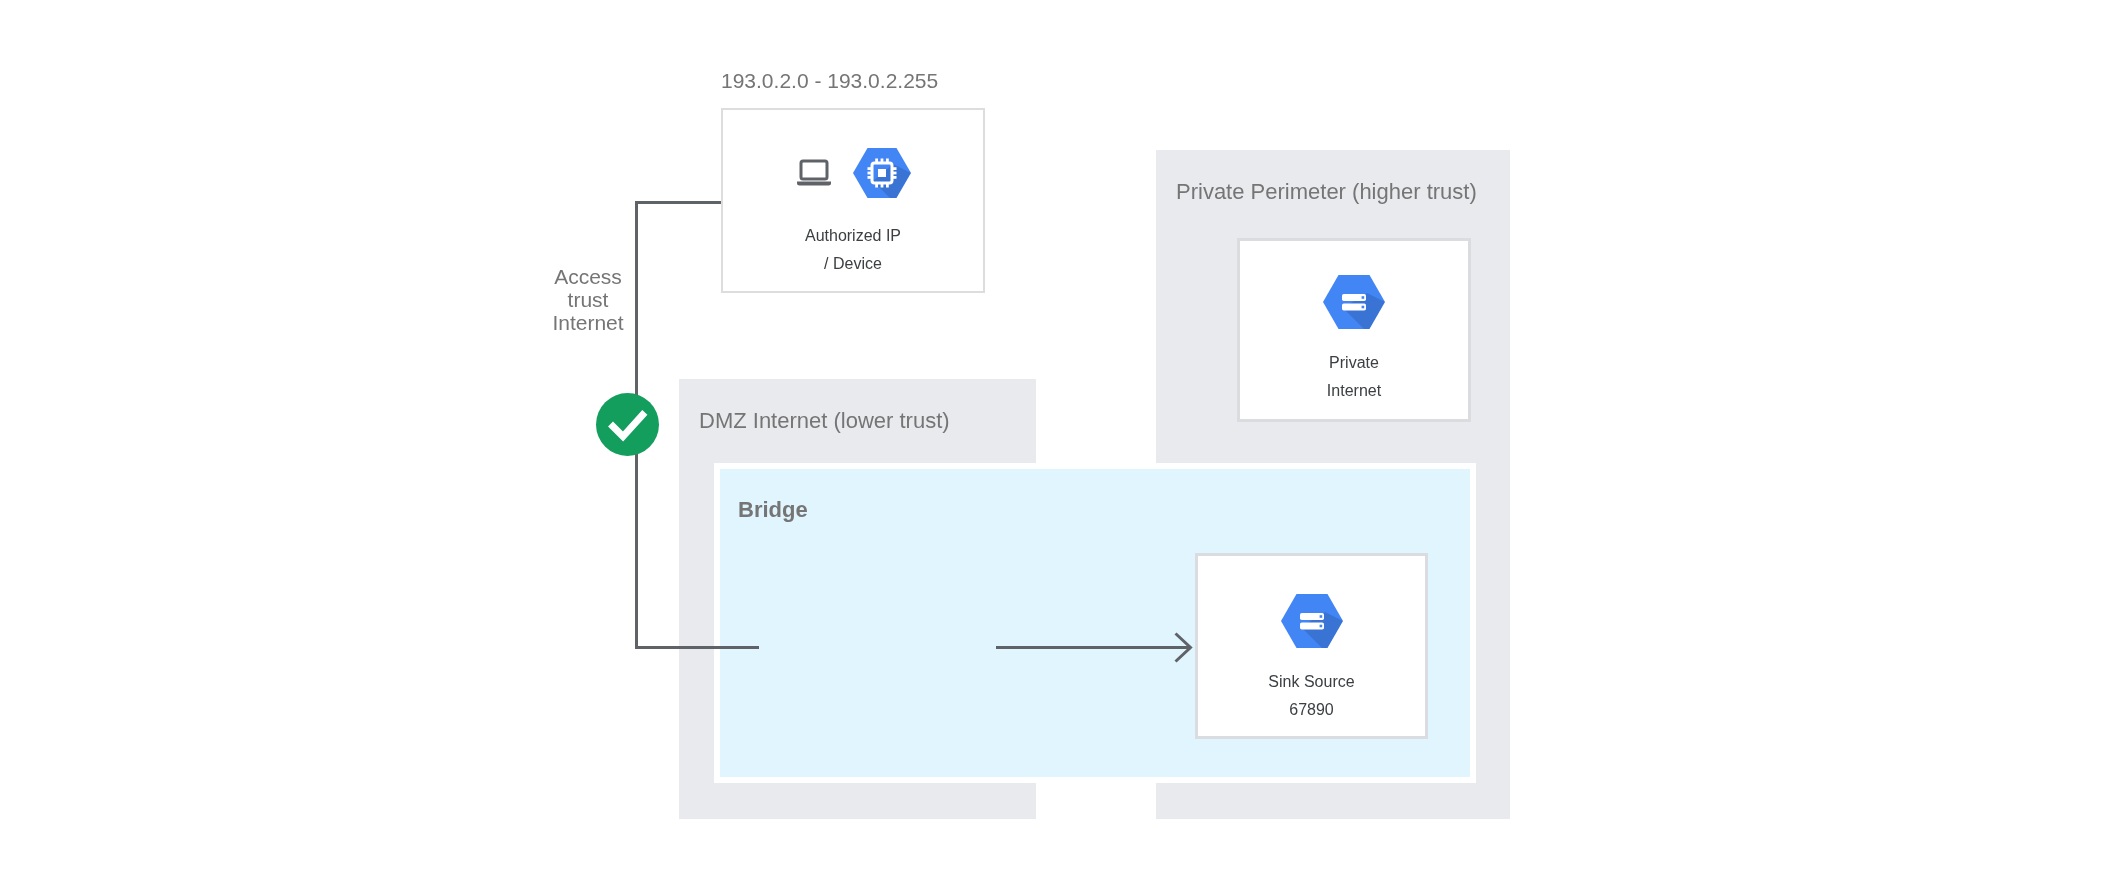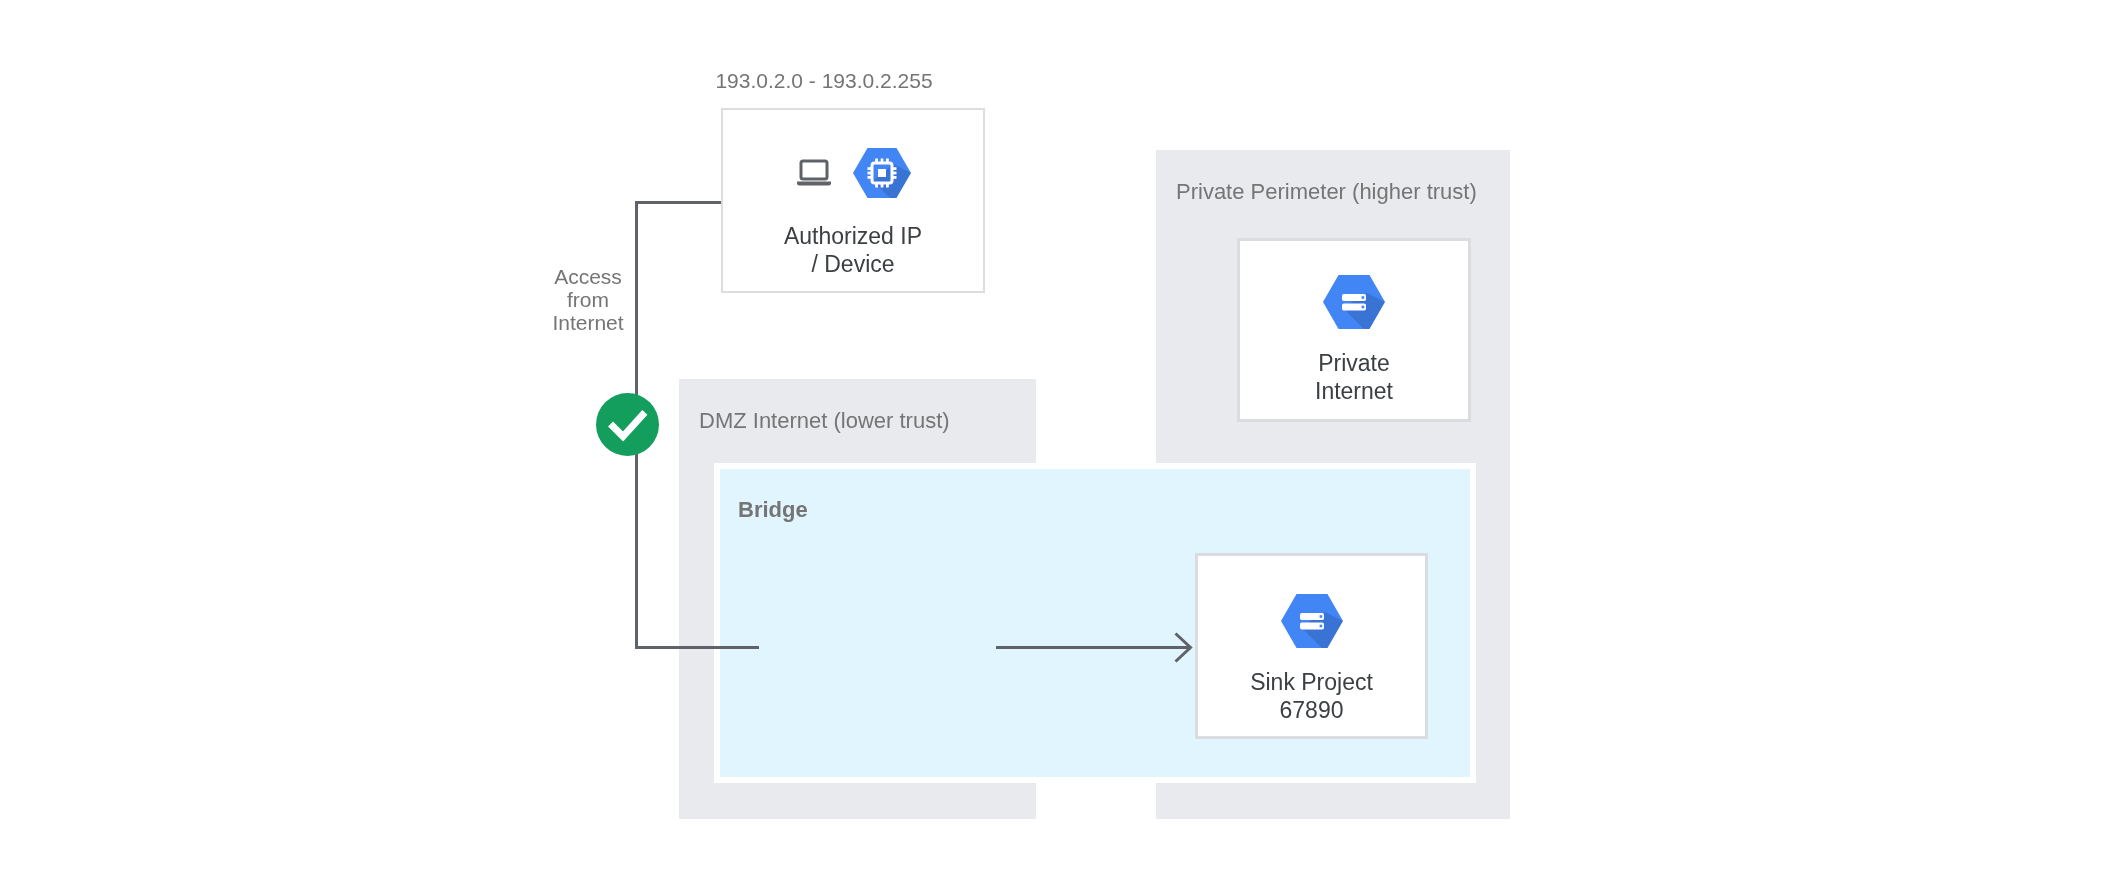--- a/index.html
+++ b/index.html
@@ -54,34 +54,33 @@
     display:flex;
     align-items:center;
     margin-top:38px;
   }
   .node-private .icon-row{margin-top:34px;}
   .icon-row .laptop{margin-right:20px;}
   .node-label{
     margin-top:20px;
     text-align:center;
     color:#3C4043;
-    font-size:23px;
+    font-size:16px;
     line-height:28px;
   }
   .node-authorized .node-label{margin-top:24px;}
   .node-label span{display:block;}
   .floating-label{
     position:absolute;
     color:#757575;
     font-size:21px;
     z-index:4;
   }
   .ip-label{
-    left:692px;top:69px;width:264px;
-    text-align:center;
+    left:721px;top:69px;width:264px;
     white-space:nowrap;
   }
   .access-label{
     left:538px;top:265px;width:100px;
     text-align:center;
     line-height:23px;
   }
   .check-badge{
     position:absolute;
     left:596px;top:393px;
@@ -109,21 +108,21 @@
     <div class="box-label">Bridge</div>
   </div>
 
   <svg class="connectors" width="2112" height="882" viewBox="0 0 2112 882">
     <path d="M721,202.5 H636.5 V647.5 H759" fill="none" stroke="#5F6368" stroke-width="3"></path>
     <path d="M996,647.5 H1189" fill="none" stroke="#5F6368" stroke-width="3"></path>
     <path d="M1175.5,633.5 L1190.5,647.5 L1175.5,661.5" fill="none" stroke="#5F6368" stroke-width="3"></path>
   </svg>
 
   <div class="floating-label ip-label">193.0.2.0 - 193.0.2.255</div>
-  <div class="floating-label access-label">Access from Internet</div>
+  <div class="floating-label access-label">Access trust Internet</div>
 
   <div class="node node-authorized">
     <div class="icon-row">
       <svg class="laptop" width="38" height="28" viewBox="0 0 38 28">
         <rect x="6" y="2" width="26" height="18" rx="2" fill="none" stroke="#5F6368" stroke-width="3"></rect>
         <path d="M2,22.5 H36 V24 Q36,26.5 33.5,26.5 H4.5 Q2,26.5 2,24 Z" fill="#5F6368"></path>
       </svg>
       <svg width="58" height="50" viewBox="0 0 58 50">
         <defs>
             <clipPath id="chipHexClip">
@@ -167,21 +166,21 @@
           </defs>
         <polygon points="15.5,0 46.5,0 62,27 46.5,54 15.5,54 0,27" fill="#4285F4"></polygon>
         <path d="M20,33 L41,54 L46.5,54 L62,27 L44,18 Z" fill="rgba(0,0,0,0.13)" clip-path="url(#hexClipB)"></path>
         <rect x="19" y="19" width="24" height="7" rx="1.8" fill="#ffffff"></rect>
         <rect x="19" y="28.5" width="24" height="7" rx="1.8" fill="#ffffff"></rect>
         <rect x="38.6" y="21.2" width="2.6" height="2.6" fill="#4285F4"></rect>
         <rect x="38.6" y="30.7" width="2.6" height="2.6" fill="#4285F4"></rect>
       </svg>
     </div>
     <div class="node-label">
-      <span>Sink Project</span>
+      <span>Sink Source</span>
       <span>67890</span>
     </div>
   </div>
 
   <div class="node node-private">
     <div class="icon-row">
       <svg width="62" height="54" viewBox="0 0 62 54">
         <defs>
             <clipPath id="hexClipC">
               <polygon points="15.5,0 46.5,0 62,27 46.5,54 15.5,54 0,27"></polygon>

